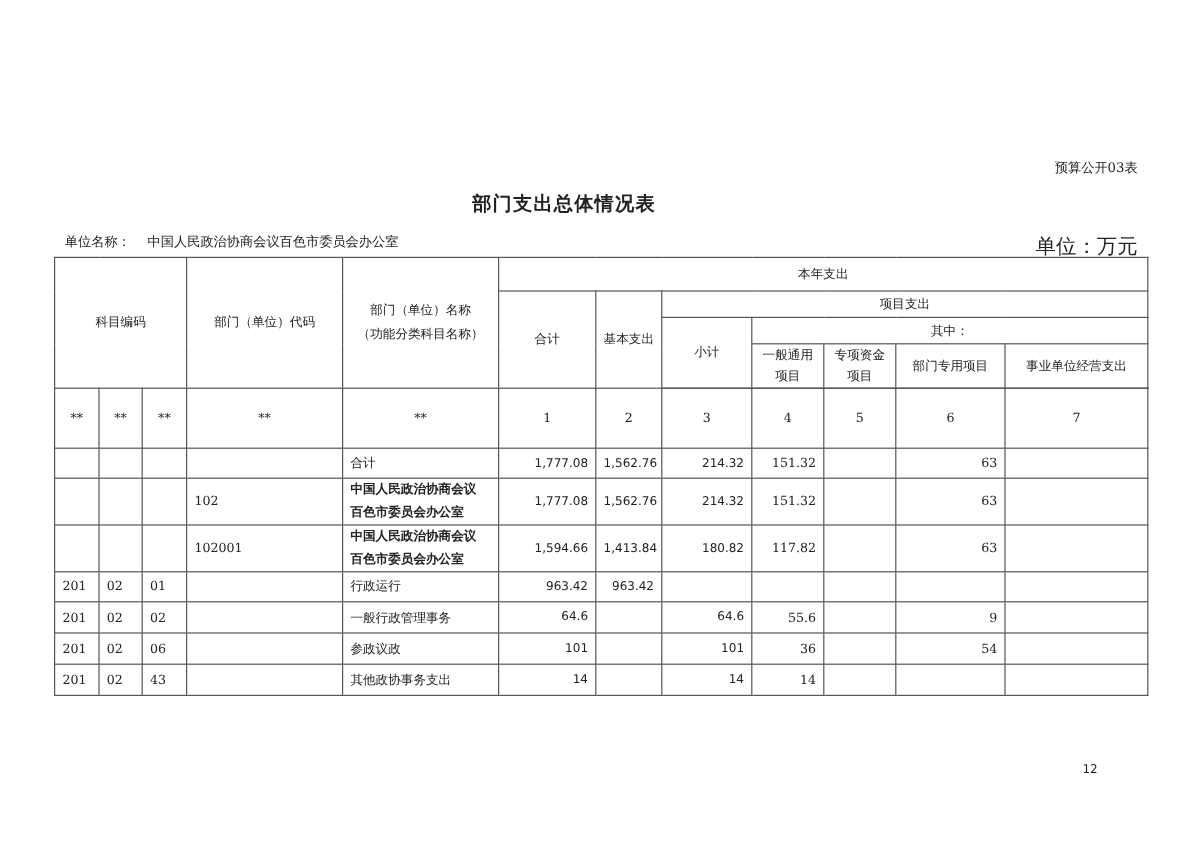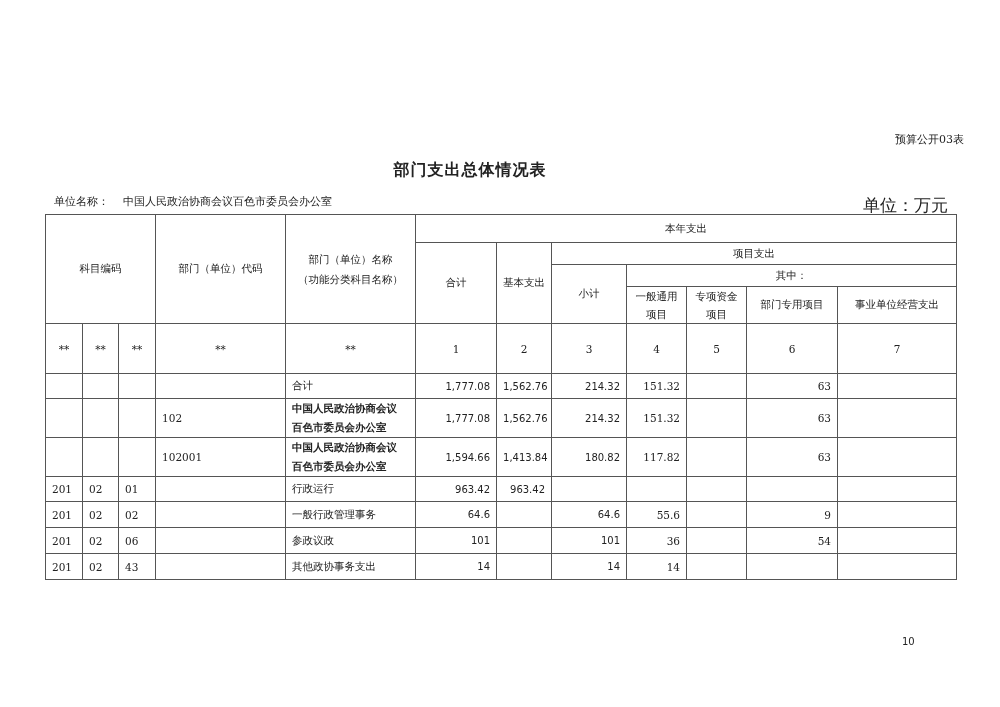--- a/index.html
+++ b/index.html
@@ -1,18 +1,18 @@
 <!DOCTYPE html>
 <html><head>
 <meta charset="utf-8">
 <style>
   html, body { margin:0; padding:0; background:#ffffff; }
   body { width:1000px; height:707px; position:relative; overflow:hidden;
          font-family:"DejaVu Serif", "Liberation Serif", serif; color:#222; }
-  .form-no { position:absolute; right:36px; top:132px; font-size:11px; }
+  .form-no { position:absolute; right:52px; top:132px; font-size:11px; }
   .title { position:absolute; left:0; width:940px; top:160px; text-align:center;
            font-size:16px; font-weight:bold; font-family:"DejaVu Sans","Liberation Sans",sans-serif; letter-spacing:1px; }
   .unit-name { position:absolute; left:54px; top:194px; font-size:11px; }
   .unit-name span { margin-right:14px;text-align:center; }
   .unit { position:absolute; right:52px; top:194px; font-size:17px; }
   table.main { position:absolute; left:45px; top:214px; border-collapse:collapse; table-layout:fixed;
                width:911px; font-size:10.5px; }
   table.main td { border:1px solid #555; padding:0 6px; text-align:center; vertical-align:middle; overflow:hidden; }
   table.main td.l { text-align:left; }
   table.main td.r { text-align:right; }
@@ -199,13 +199,13 @@
     <td class="r num"></td>
     <td class="r num">14</td>
     <td class="r">14</td>
     <td class="r"></td>
     <td class="r"></td>
     <td class="r"></td>
   </tr>
 </tbody>
   </table>
 
-<div class="page-no">10</div>
+<div class="page-no">12</div>
 
 </body></html>

